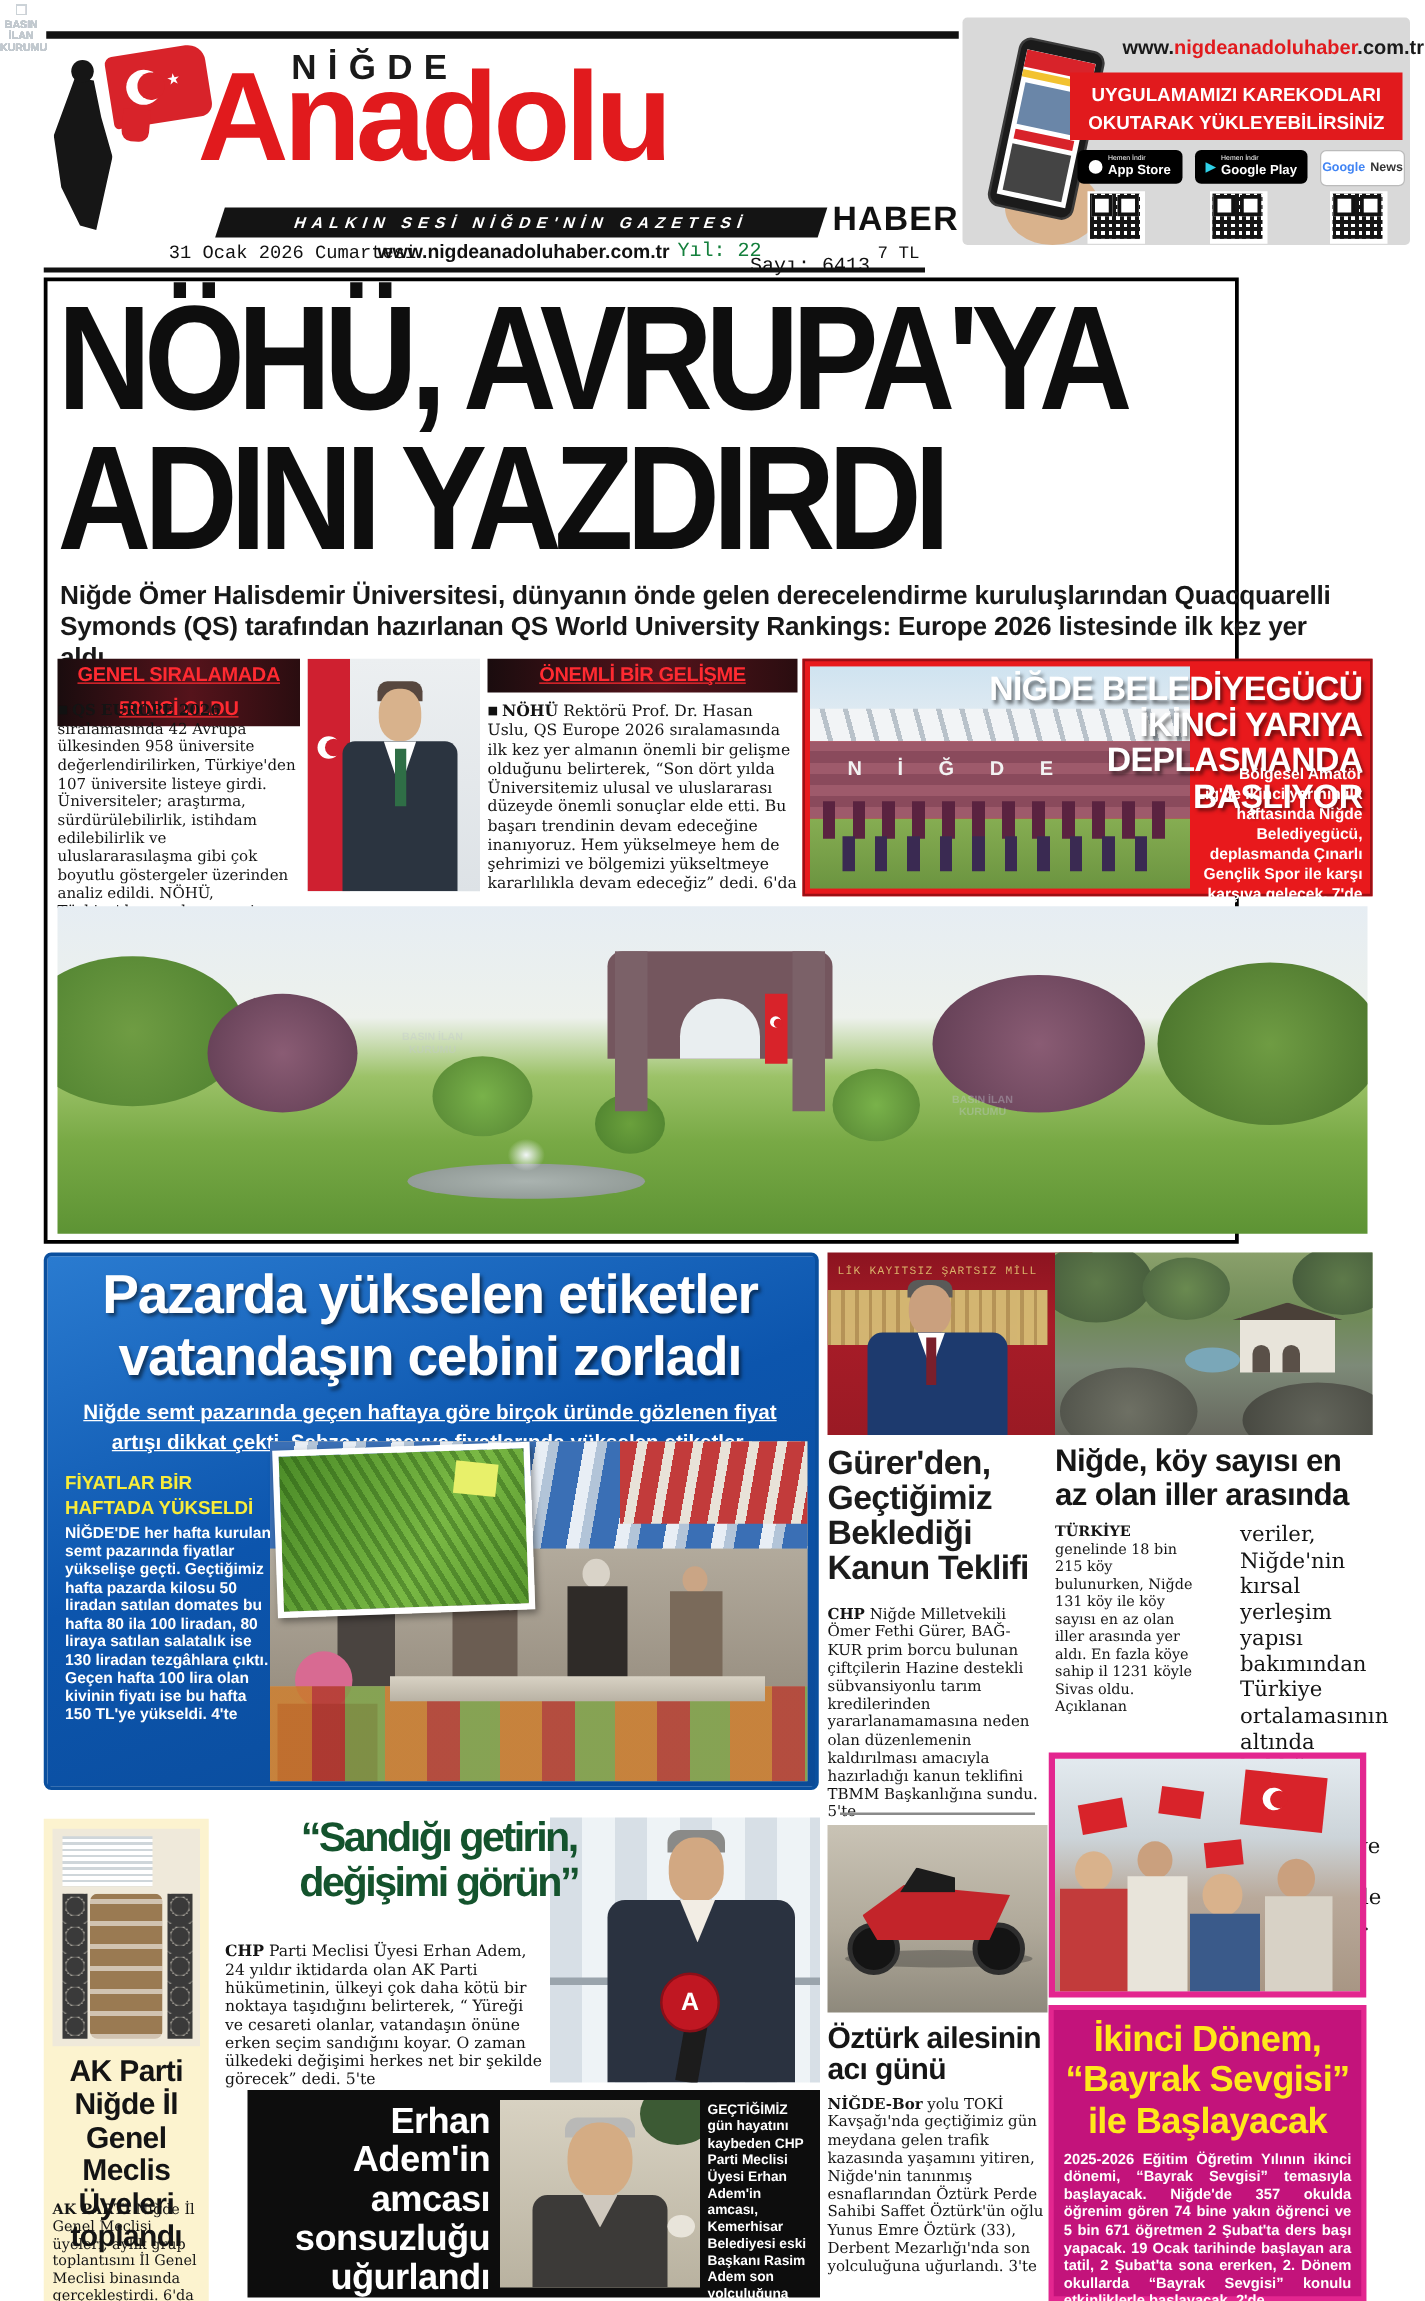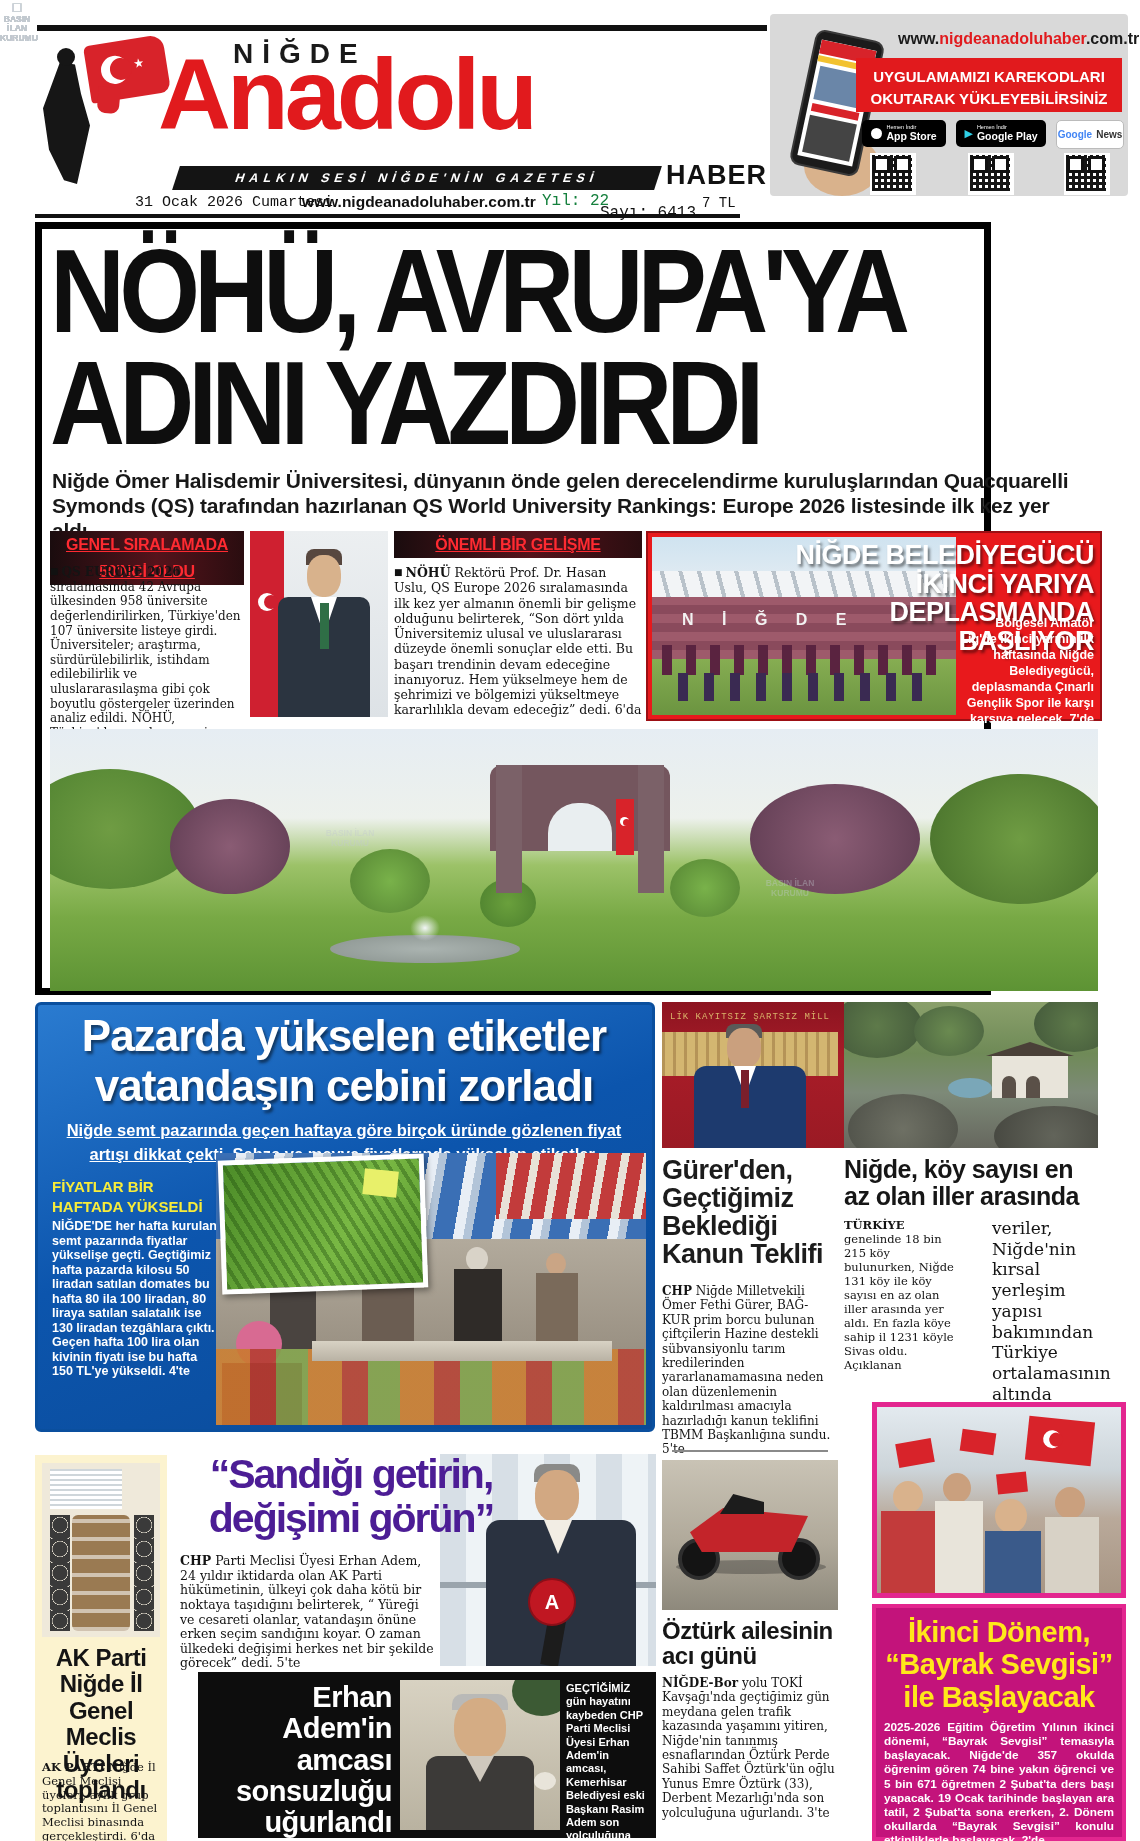--- a/index.html
+++ b/index.html
@@ -105,21 +105,21 @@
         <div class="qr" style="width:40px;height:36px"></div>
       </div>
     <div class="abs" style="left:198px;top:139px;width:46px;height:42px;background:#fff;padding:2px;box-sizing:border-box">
         <div class="qr" style="width:40px;height:36px"></div>
       </div>
     <div class="abs" style="left:294px;top:139px;width:46px;height:42px;background:#fff;padding:2px;box-sizing:border-box">
         <div class="qr" style="width:40px;height:36px"></div>
       </div>
   </div>
 
-  <div class="abs" style="left:35px;top:222px;width:956px;height:773px;border:7px solid #000000;box-sizing:border-box">
+  <div class="abs" style="left:35px;top:222px;width:956px;height:773px;border:3px solid #000000;box-sizing:border-box">
     <div class="abs hl" style="left:8px;top:6px;font-size:106px">NÖHÜ, AVRUPA'YA</div>
     <div class="abs hl" style="left:8px;top:118px;font-size:106px">ADINI YAZDIRDI</div>
     <div class="abs" style="left:10px;top:240px;width:1044px;font-size:21px;font-weight:bold;color:#181818;line-height:1.18;letter-spacing:-.2px">Niğde Ömer Halisdemir Üniversitesi, dünyanın önde gelen derecelendirme kuruluşlarından Quacquarelli Symonds (QS) tarafından hazırlanan QS World University Rankings: Europe 2026 listesinde ilk kez yer aldı.</div>
 
     <div class="abs lbl" style="left:8px;top:302px;width:194px">GENEL SIRALAMADA 50'NCİ OLDU</div>
     <p class="abs bodytxt" style="left:8px;top:336px;width:194px;font-size:12px;line-height:1.22"><span class="bullet">■</span><span class="lead-b">QS EUROPE 2026</span><span> sıralamasında 42 Avrupa ülkesinden 958 üniversite değerlendirilirken, Türkiye'den 107 üniversite listeye girdi. Üniversiteler; araştırma, sürdürülebilirlik, istihdam edilebilirlik ve uluslararasılaşma gibi çok boyutlu göstergeler üzerinden analiz edildi. NÖHÜ, Türkiye'den sıralamaya giren 107 üniversite arasında ise genel sıralamada 50'nci oldu.</span></p>
 
     <div class="abs" style="left:208px;top:302px;width:138px;height:186px;overflow:hidden;background:linear-gradient(180deg,#eceff1,#dde2e6)">
       <div class="abs" style="left:0;top:0;width:34px;height:186px;background:#cf2030">
         <div class="abs circ" style="left:8px;top:62px;width:18px;height:18px;background:#fff"></div>
@@ -230,21 +230,21 @@
       <div class="abs" style="left:142px;top:40px;width:88px;height:14px;background:#4a4038;clip-path:polygon(0 100%,50% 0,100% 100%)"></div>
       <div class="abs circ" style="left:104px;top:76px;width:44px;height:20px;background:#7aa7b8"></div>
       <div class="abs circ" style="left:4px;top:92px;width:110px;height:70px;background:radial-gradient(circle,#6e7064,#4e5048)"></div>
       <div class="abs circ" style="left:150px;top:104px;width:120px;height:60px;background:radial-gradient(circle,#62645a,#45463f)"></div>
     </div>
     <div class="abs" style="left:0;top:154px;width:250px;font-size:25px;font-weight:800;color:#161616;line-height:1.06;letter-spacing:-.5px">Niğde, köy sayısı en az olan iller arasında</div>
     <p class="abs bodytxt" style="left:0;top:216px;width:120px;font-size:11.5px;line-height:1.22"><span class="lead-b">TÜRKİYE</span><span> genelinde 18 bin 215 köy bulunurken, Niğde 131 köy ile köy sayısı en az olan iller arasında yer aldı. En fazla köye sahip il 1231 köyle Sivas oldu. Açıklanan</span></p>
     <p class="abs bodytxt" style="left:148px;top:216px;width:120px;font-size:17px;line-height:1.22">veriler, Niğde'nin kırsal yerleşim yapısı bakımından Türkiye ortalamasının altında kaldığını gösterdi. Niğde'den daha az köye sahip tek il ise 43 köy ile Yalova oldu. 4'te</p>
   </div>
 
-  <div class="abs" style="left:872px;top:1402px;width:254px;height:439px">
+  <div class="abs" style="left:839px;top:1402px;width:254px;height:439px">
     <div class="abs" style="left:0;top:0;width:254px;height:196px;border:5px solid #e3268f;box-sizing:border-box;overflow:hidden;background:linear-gradient(180deg,#e3eaef 0%,#ccd4d9 34%,#b9a99a 60%,#a89684 100%)">
       <div class="abs" style="left:150px;top:12px;width:66px;height:44px;background:#d8232a;transform:rotate(6deg)">
         <div class="abs circ" style="left:16px;top:12px;width:18px;height:18px;background:#fff"></div>
         <div class="abs circ" style="left:22px;top:14px;width:14px;height:14px;background:#d8232a"></div>
       </div>
       <div class="abs" style="left:20px;top:34px;width:36px;height:24px;background:#d8232a;transform:rotate(-10deg)"></div>
       <div class="abs" style="left:84px;top:24px;width:34px;height:22px;background:#d8232a;transform:rotate(8deg)"></div>
       <div class="abs" style="left:120px;top:66px;width:30px;height:20px;background:#d8232a;transform:rotate(-6deg)"></div>
       <div class="abs circ" style="left:16px;top:74px;width:30px;height:32px;background:#d9b28c"></div>
       <div class="abs circ" style="left:66px;top:66px;width:28px;height:30px;background:#caa07e"></div>
@@ -279,21 +279,21 @@
   <div class="abs" style="left:172px;top:1452px;width:484px;height:216px">
     <div class="abs" style="left:268px;top:2px;width:216px;height:212px;overflow:hidden;background:repeating-linear-gradient(90deg,#d7dfe6 0 26px,#eef3f6 26px 52px)">
       <div class="abs" style="left:0;top:128px;width:216px;height:6px;background:#9aa4ac"></div>
       <div class="abs" style="left:94px;top:10px;width:46px;height:18px;background:#8a8a88;border-radius:10px 10px 0 0"></div>
       <div class="abs" style="left:95px;top:16px;width:44px;height:52px;background:#d2a882;border-radius:45%"></div>
       <div class="abs" style="left:46px;top:66px;width:150px;height:146px;background:#2a3240;border-radius:14px 14px 0 0"></div>
       <div class="abs" style="left:104px;top:66px;width:28px;height:34px;background:#f2ede4;clip-path:polygon(0 0,100% 0,50% 100%)"></div>
       <div class="abs" style="left:104px;top:166px;width:18px;height:46px;background:#1c1c1c;transform:rotate(10deg)"></div>
       <div class="abs circ" style="left:88px;top:124px;width:48px;height:48px;background:#c01722;border:2px solid #8a0f18;box-sizing:border-box;text-align:center;line-height:44px;color:#fff;font-weight:900;font-size:20px">A</div>
     </div>
-    <div class="abs" style="left:6px;top:0;width:346px;text-align:center;font-size:41px;font-weight:900;color:#4c1d95;line-height:1.08;letter-spacing:-2px">
+    <div class="abs" style="left:6px;top:0;width:346px;text-align:center;font-size:33px;font-weight:900;color:#14532d;line-height:1.08;letter-spacing:-2px">
       <span>“Sandığı getirin,</span><br>
       <span>değişimi görün”</span>
     </div>
     <p class="abs bodytxt" style="left:8px;top:102px;width:254px;font-size:12.5px;line-height:1.17"><span class="lead-b">CHP</span><span> Parti Meclisi Üyesi Erhan Adem, 24 yıldır iktidarda olan AK Parti hükümetinin, ülkeyi çok daha kötü bir noktaya taşıdığını belirterek, “ Yüreği ve cesareti olanlar, vatandaşın önüne erken seçim sandığını koyar. O zaman ülkedeki değişimi herkes net bir şekilde görecek” dedi. 5'te</span></p>
   </div>
 
   <div class="abs" style="left:198px;top:1672px;width:458px;height:166px;background:#0d0d0d">
     <div class="abs" style="left:6px;top:10px;width:188px;text-align:right;color:#fff;font-weight:800;font-size:29px;line-height:1.08;letter-spacing:-.5px">
       <span>Erhan Adem'in</span><br>
       <span>amcası</span><br>

